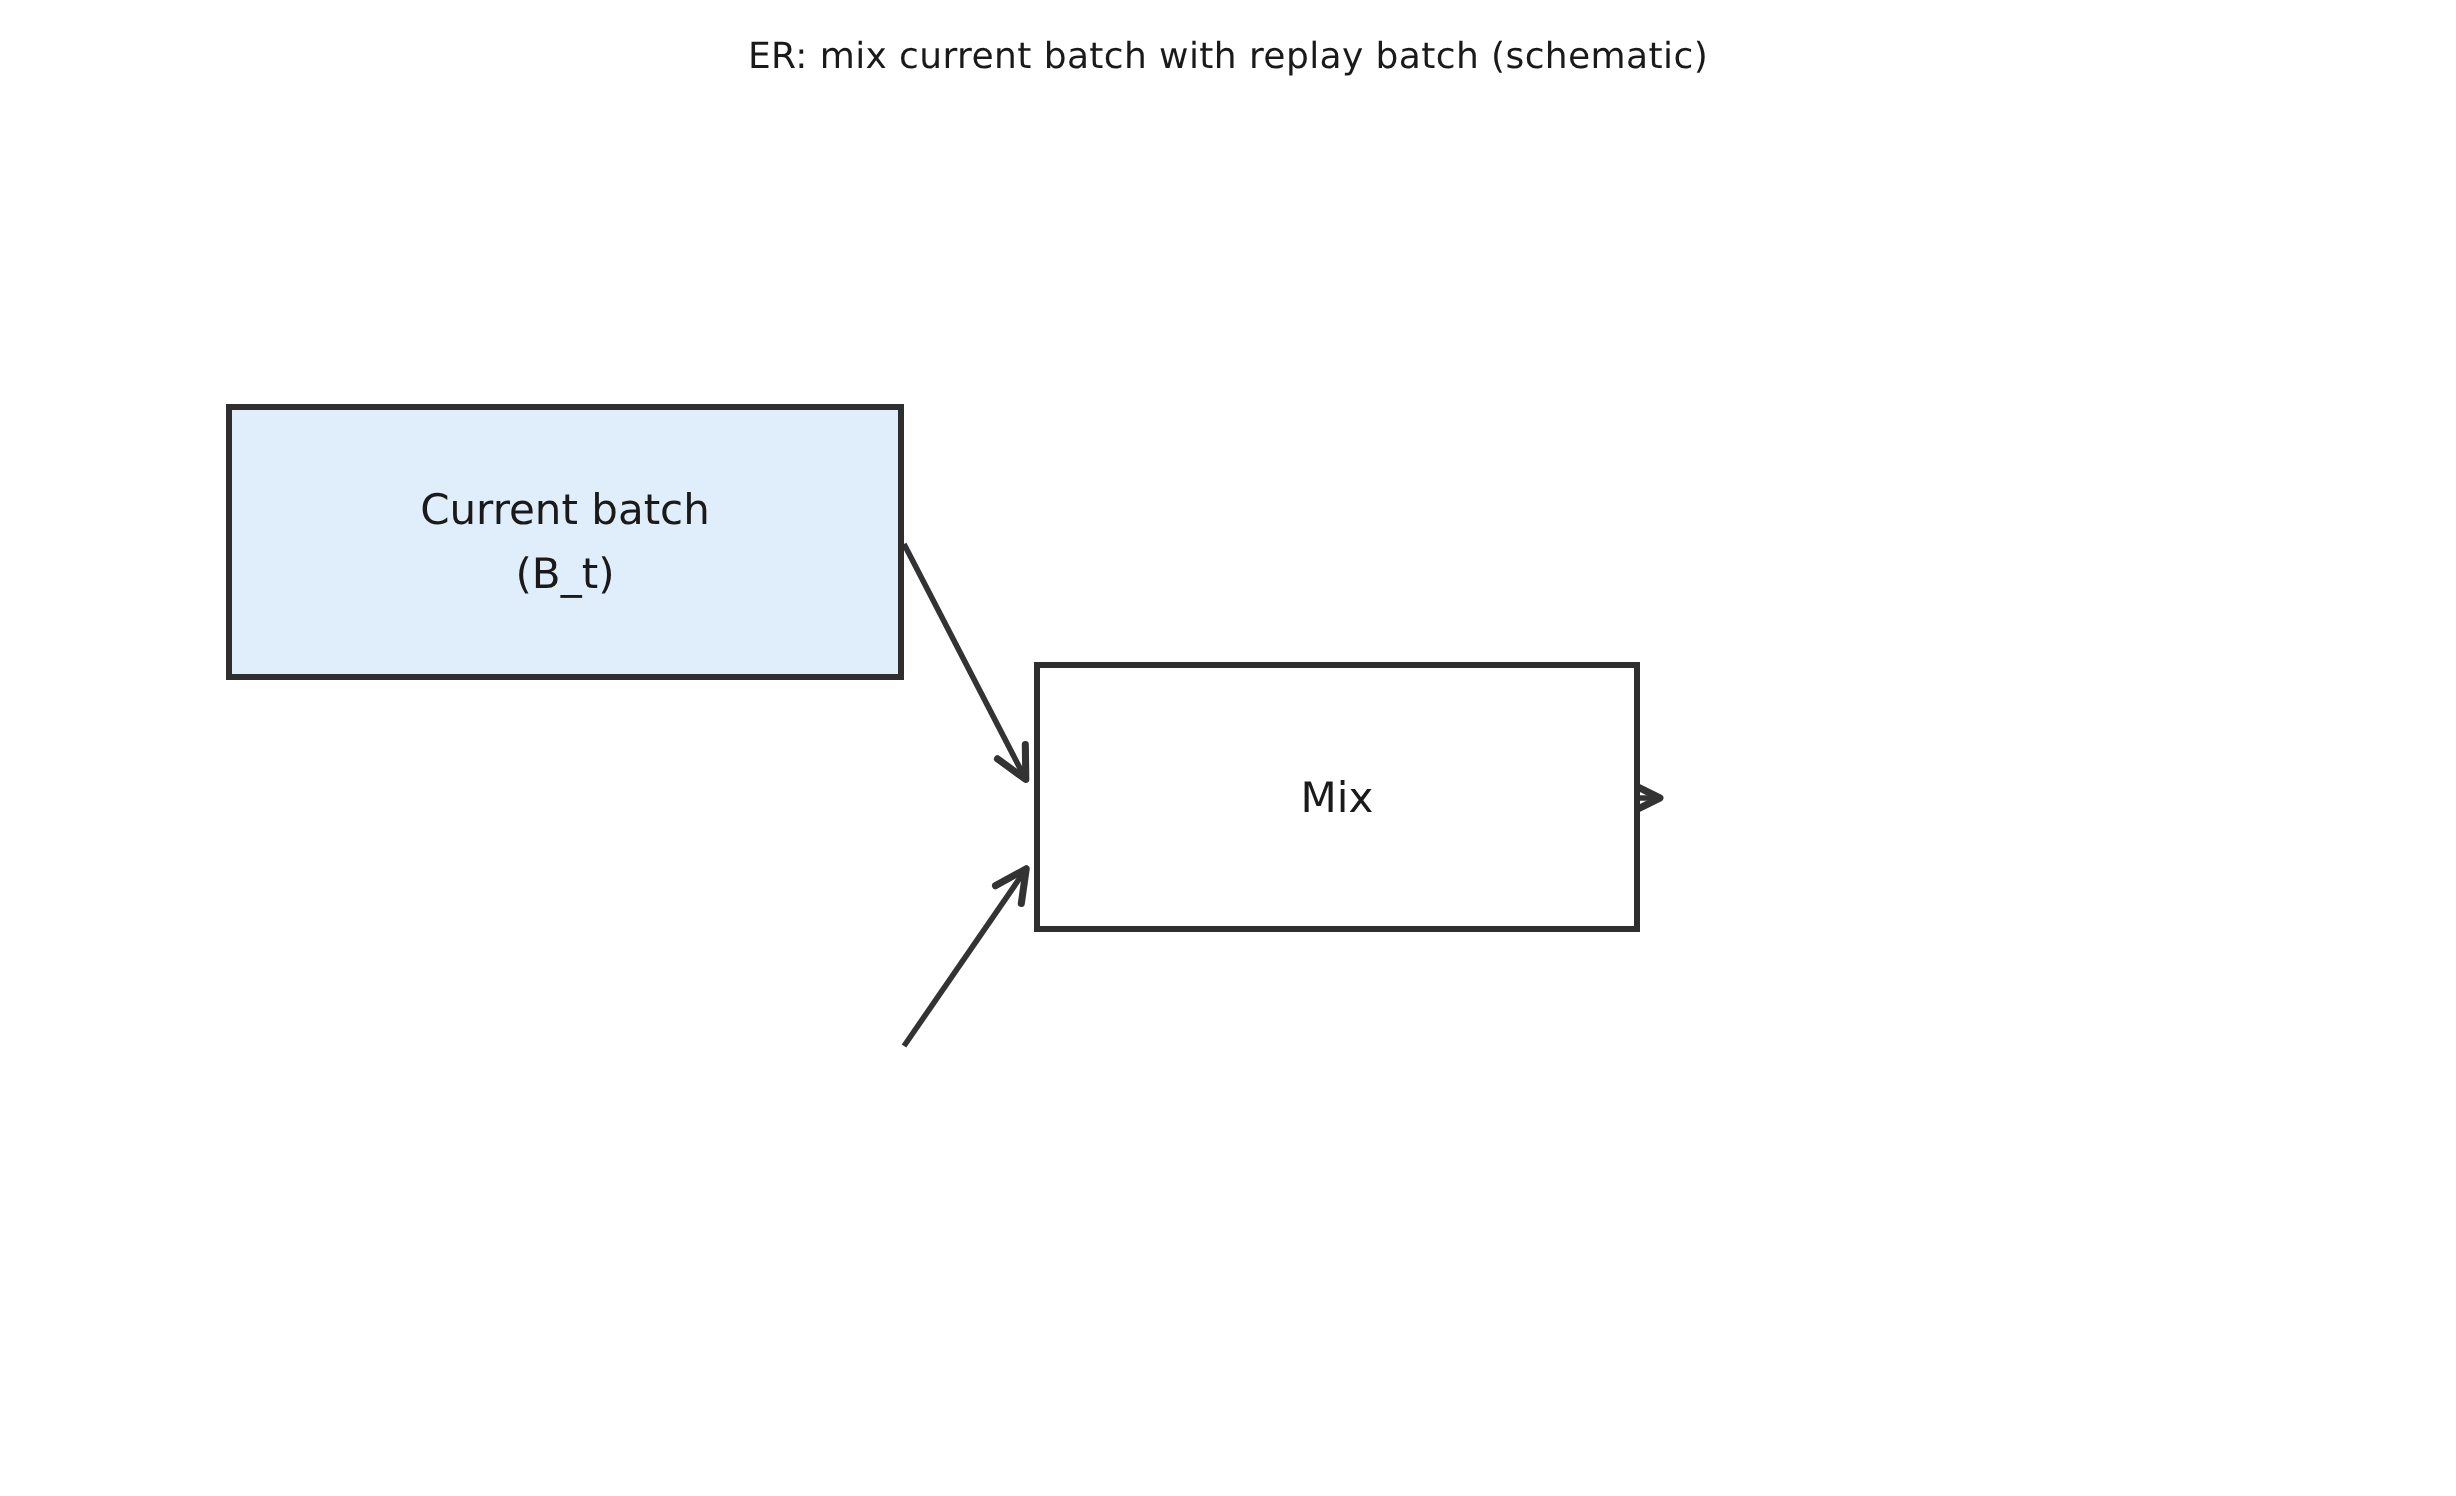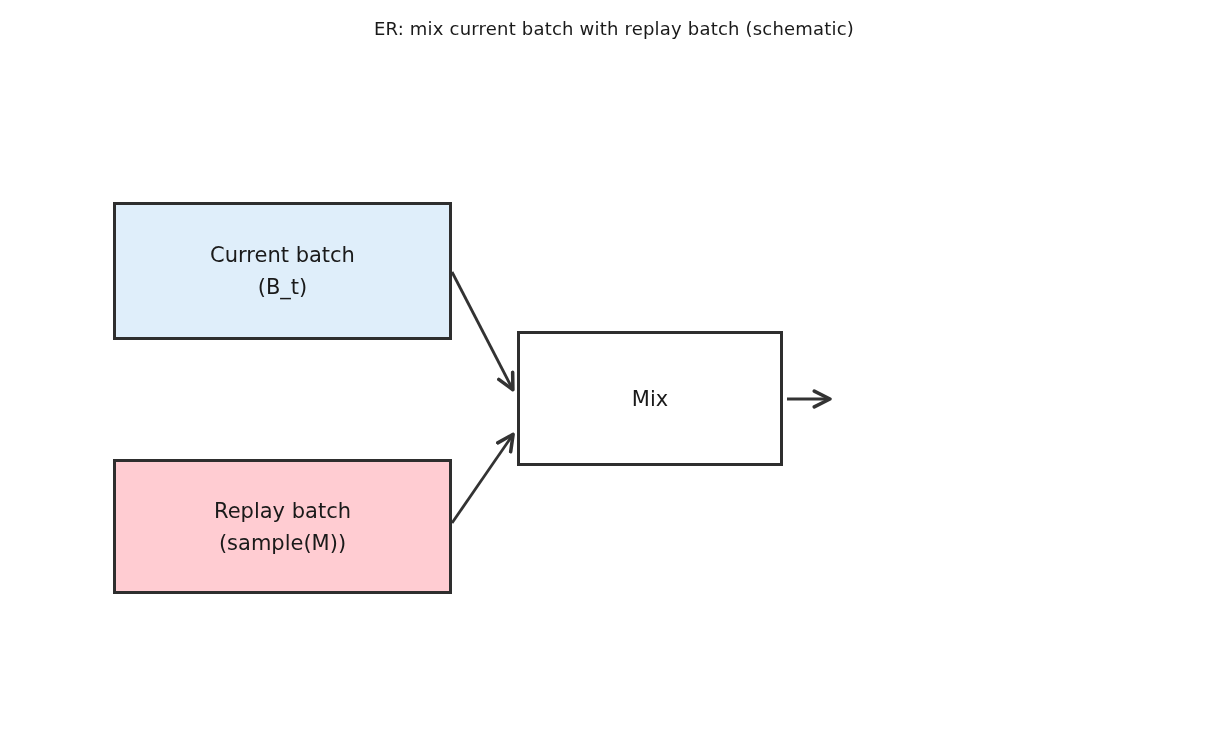--- a/index.html
+++ b/index.html
@@ -34,21 +34,21 @@
     flex-direction: column;
     align-items: center;
     justify-content: center;
     text-align: center;
     font-size: 21px;
     line-height: 32px;
     color: #1a1a1a;
   }
   .node-current  { left: 113px; top: 202px; width: 339px; height: 138px; background: #dfeefa; }
   .node-replay   { left: 113px; top: 459px; width: 339px; height: 135px; background: #ffccd2; }
-  .node-mix      { left: 517px; top: 331px; width: 266px; height: 135px; background: #ffffff; }
+  .node-mix      { left: 517px; top: 331px; width: 303px; height: 135px; background: #ffffff; }
   .node-train    { left: 841px; top: 331px; width: 286px; height: 135px; background: #dfeefa; }
   .edges-layer {
     position: absolute;
     left: 0;
     top: 0;
     width: 1228px;
     height: 748px;
     pointer-events: none;
   }
   .footnote {
@@ -75,24 +75,20 @@
     <line x1="452" y1="272" x2="512" y2="388" stroke="#333333" stroke-width="2.8" marker-end="url(#arrowhead)"></line>
     <line x1="452" y1="523" x2="512" y2="436" stroke="#333333" stroke-width="2.8" marker-end="url(#arrowhead)"></line>
     <line x1="787" y1="399" x2="828" y2="399" stroke="#333333" stroke-width="2.8" marker-end="url(#arrowhead)"></line>
   </svg>
 
   <div class="node node-current" style="background: rgb(223, 238, 250);">
     <div>Current batch</div>
     <div>(B_t)</div>
   </div>
 
-  <div class="node node-replay" style="background: rgb(255, 204, 210);">
-    <div>Replay batch</div>
-    <div>(sample(M))</div>
-  </div>
 
   <div class="node node-mix" style="background: rgb(255, 255, 255);">
     <div>Mix</div>
   </div>
 
 
 
 </div>
 
 </body></html>

